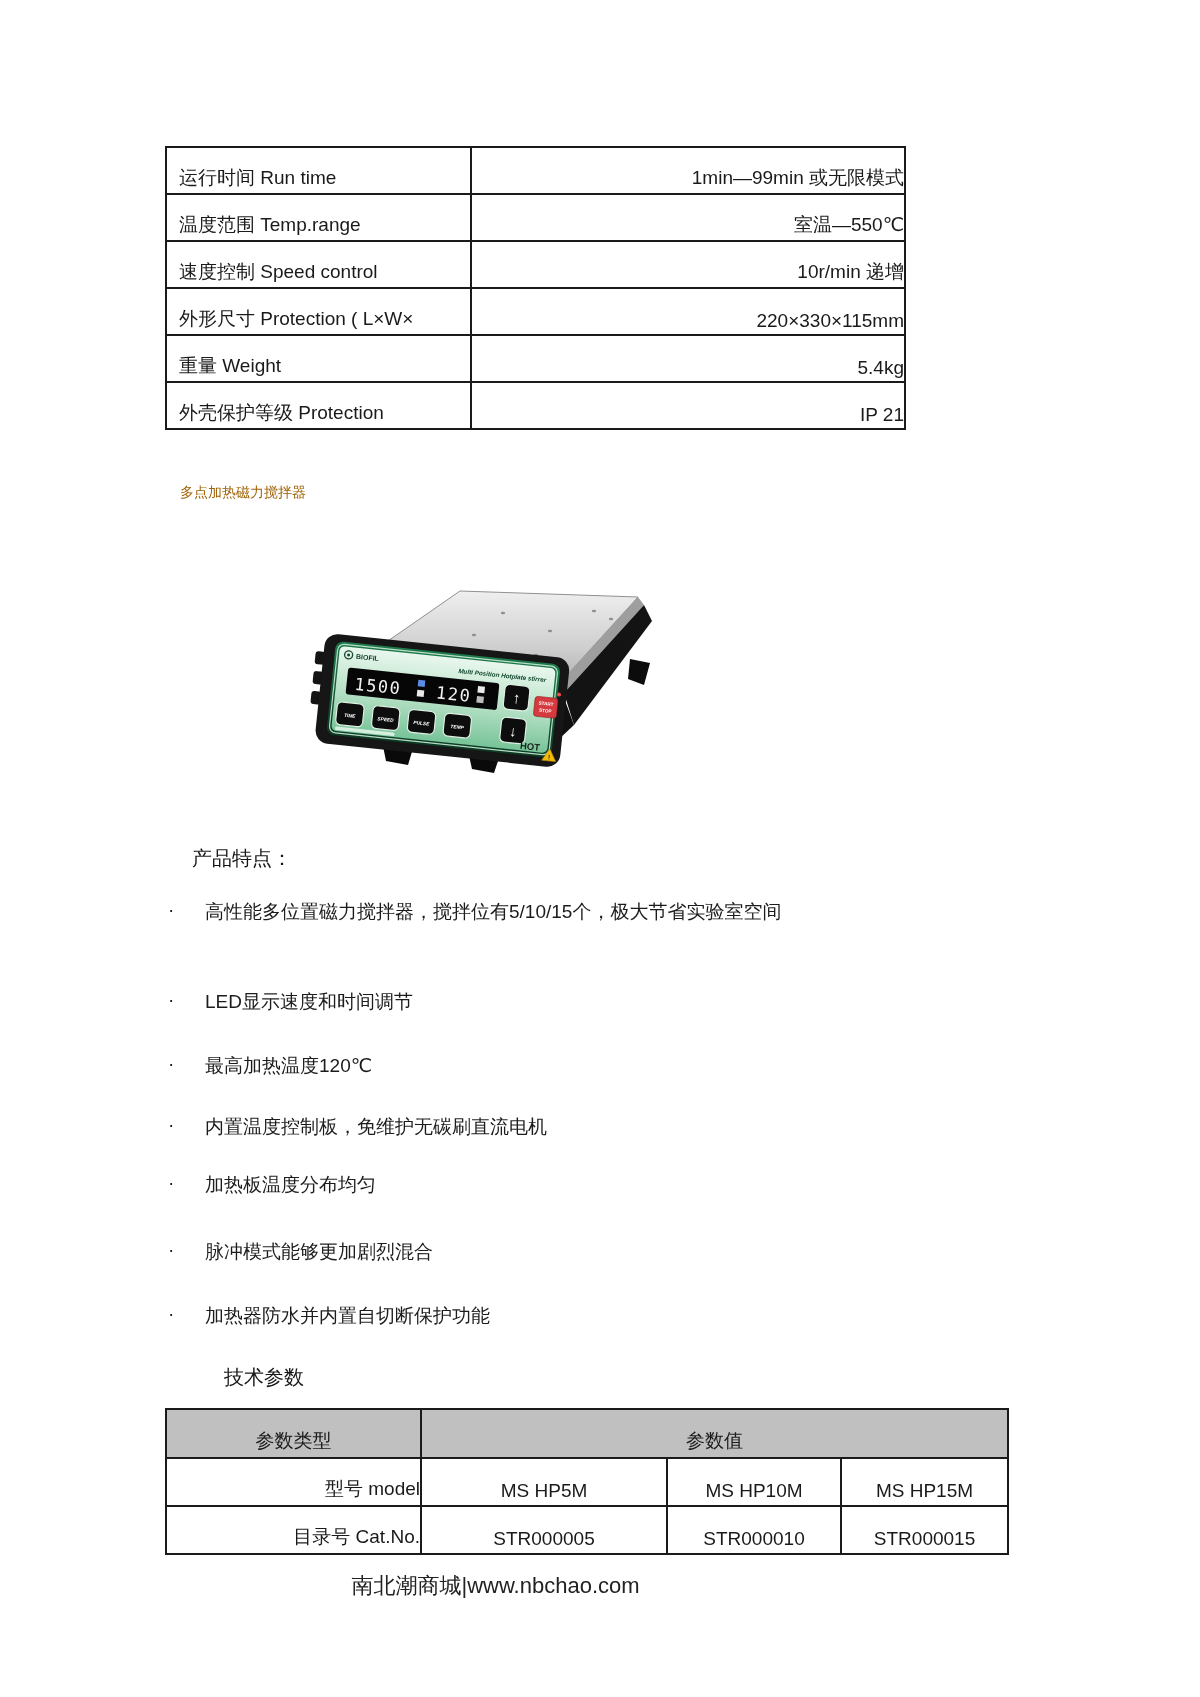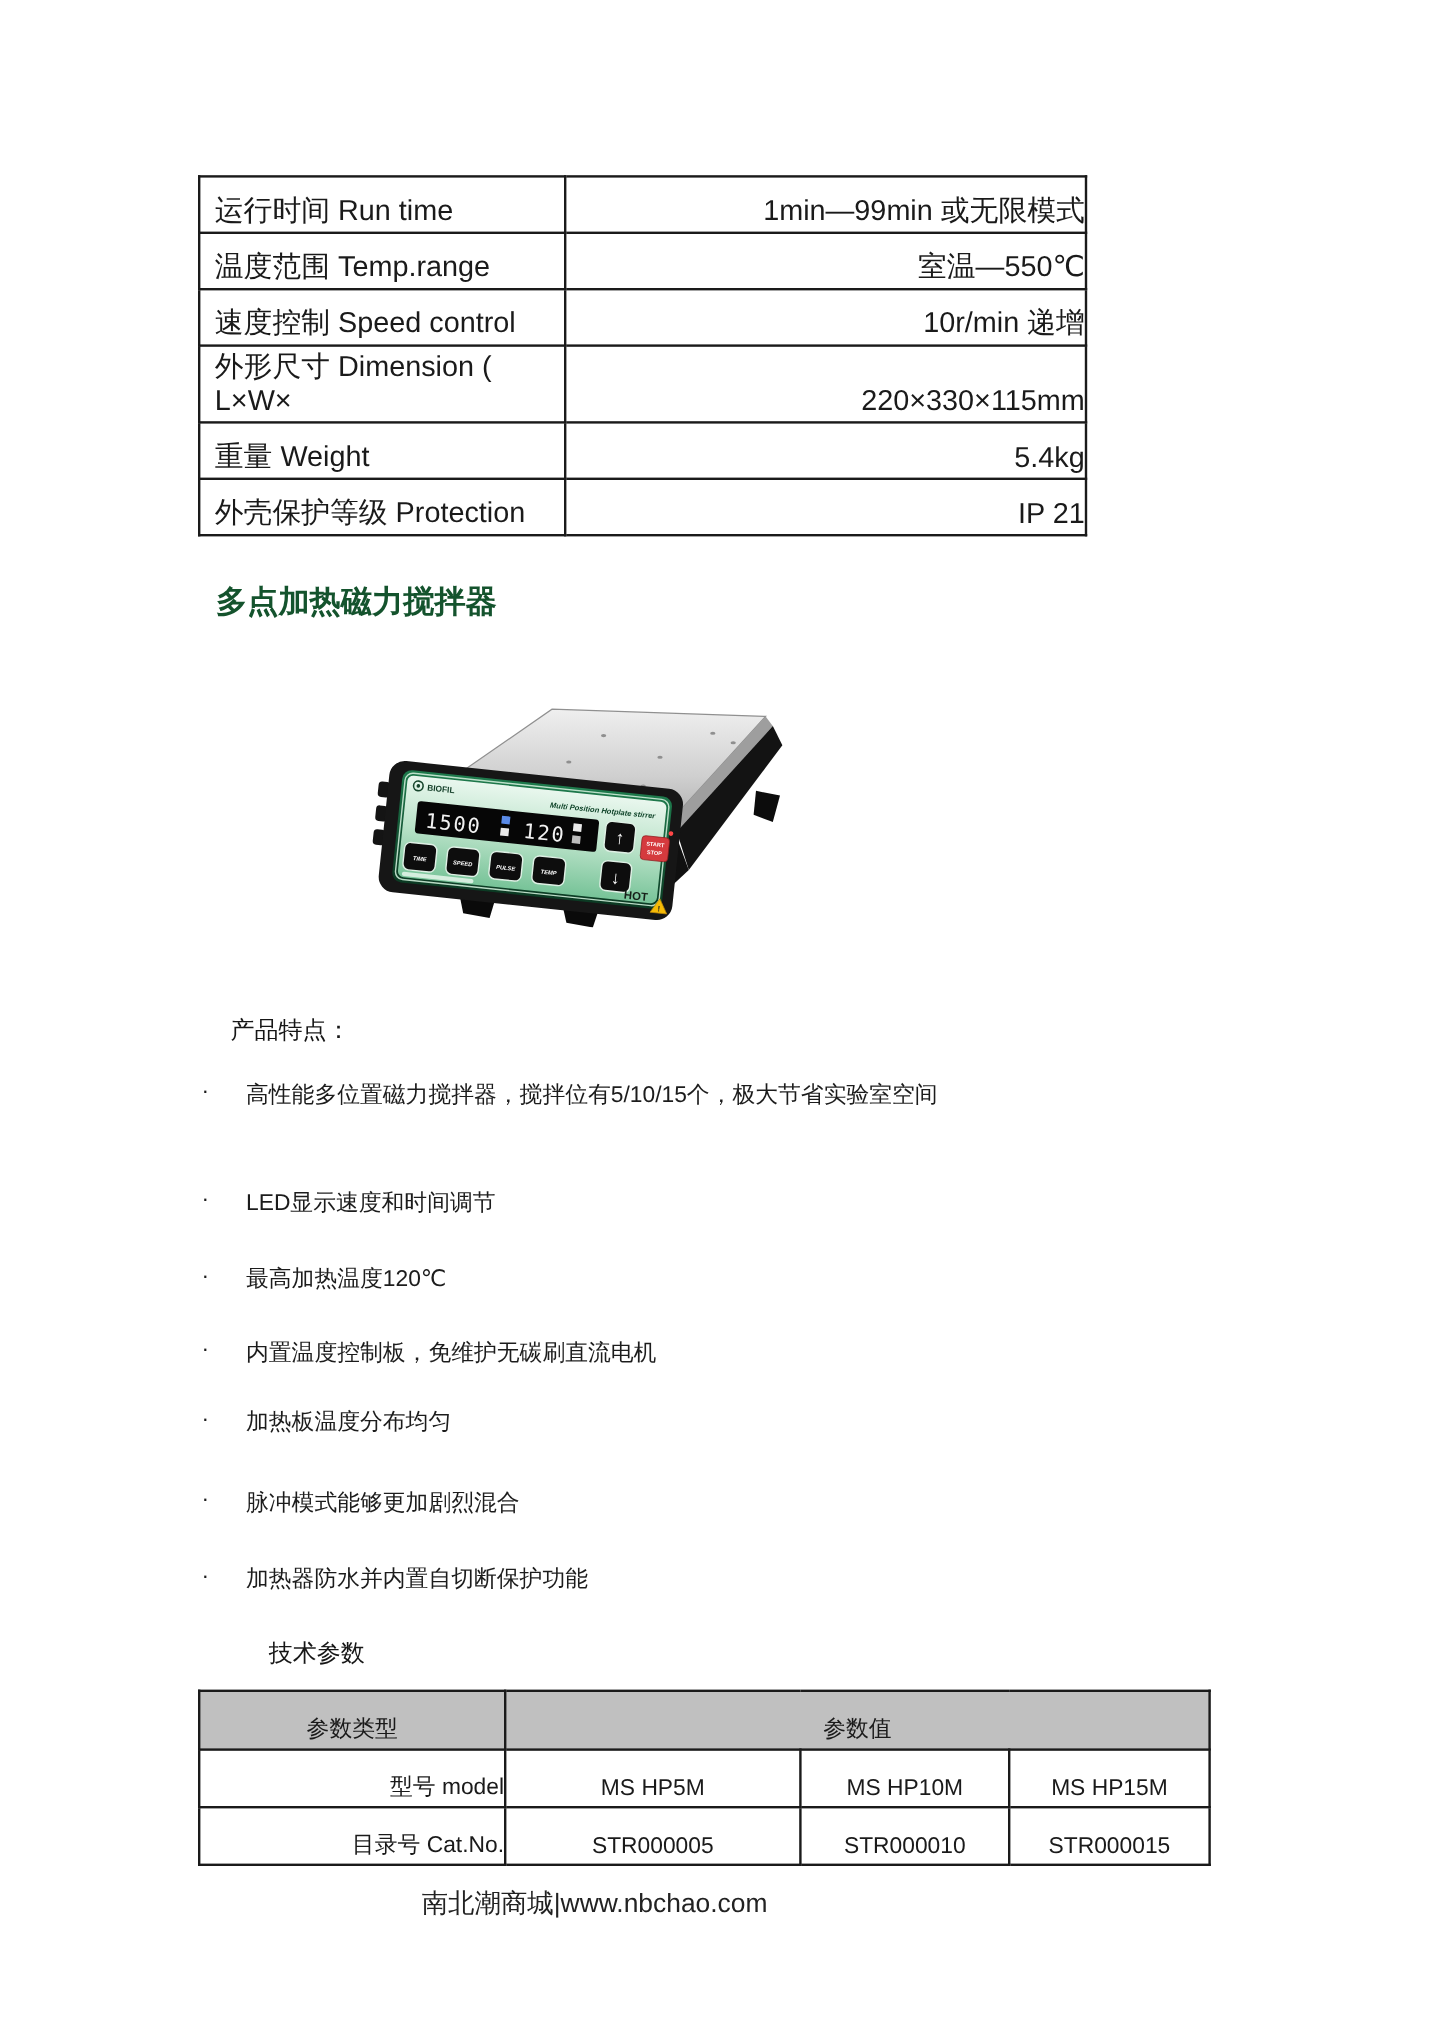--- a/index.html
+++ b/index.html
@@ -5,25 +5,25 @@
   html,body{margin:0;padding:0;}
   body{
     width:1200px;height:1697px;background:#ffffff;position:relative;
     font-family:"Liberation Sans","DejaVu Sans",sans-serif;color:#1a1a1a;
     --panel-green:#77c398;--bezel-green:#0d4a2c;--body-black:#131313;
     --plate-silver:#c9c9c9;--button-red:#d53a3e;--warning-yellow:#f6bb06;
   }
 
   
   table.spec{position:absolute;left:165px;top:146px;width:741px;border-collapse:collapse;table-layout:fixed;}
-  table.spec td{border:2px solid #1a1a1a;height:43px;vertical-align:bottom;font-size:24px;padding:0 0 2px 0;}
+  table.spec td{border:2px solid #1a1a1a;height:43px;vertical-align:bottom;font-size:19px;padding:0 0 2px 0;}
   table.spec td.lbl{padding-left:12px;}
   table.spec td.val{text-align:right;}
 
-  .heading{position:absolute;left:180px;font-size:26px;color:#14532d;font-weight:bold;}
+  .heading{position:absolute;left:180px;font-size:14px;color:#a16207;}
   .small-heading{position:absolute;left:192px;font-size:20px;color:#161616;}
 
   .bullet-row{position:absolute;left:168px;display:flex;font-size:19px;color:#1c1c1c;}
   .bullet-row .dot{width:37px;flex:0 0 37px;}
 
   
   table.params{position:absolute;left:165px;top:1408px;width:842px;border-collapse:collapse;table-layout:fixed;}
   table.params th,table.params td{border:2px solid #1a1a1a;vertical-align:bottom;font-size:19px;font-weight:normal;padding:0 0 3px 0;}
   table.params th{background:#c0c0c0;height:44px;text-align:center;}
   table.params td{height:43px;text-align:center;}
@@ -51,21 +51,21 @@
   </tr>
   <tr>
     <td class="lbl">温度范围 Temp.range</td>
     <td class="val">室温—550℃</td>
   </tr>
   <tr>
     <td class="lbl">速度控制 Speed control</td>
     <td class="val">10r/min 递增</td>
   </tr>
   <tr>
-    <td class="lbl">外形尺寸 Dimension ( L×W×</td>
+    <td class="lbl">外形尺寸 Protection ( L×W×</td>
     <td class="val">220×330×115mm</td>
   </tr>
   <tr>
     <td class="lbl">重量 Weight</td>
     <td class="val">5.4kg</td>
   </tr>
   <tr>
     <td class="lbl">外壳保护等级 Protection</td>
     <td class="val">IP 21</td>
   </tr>

